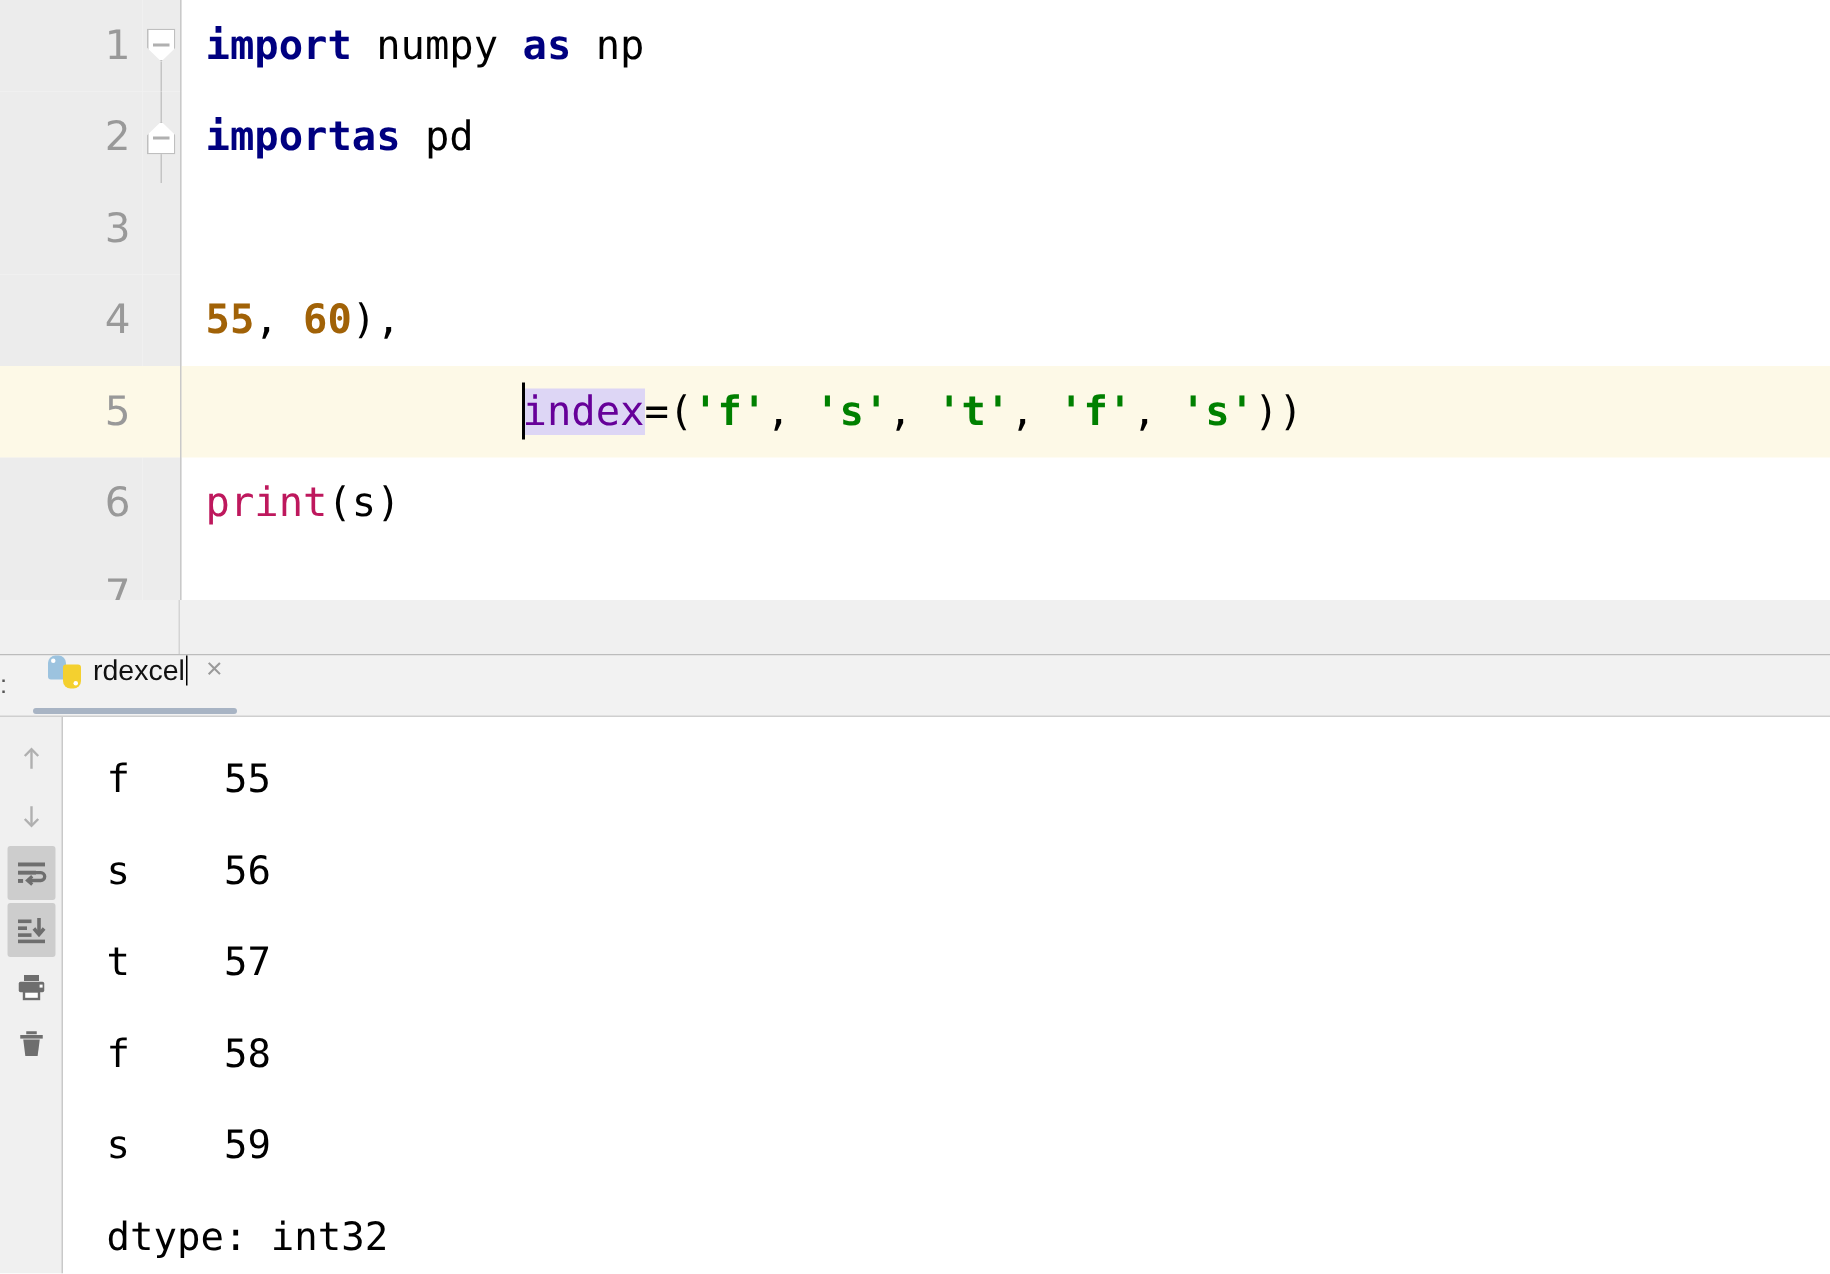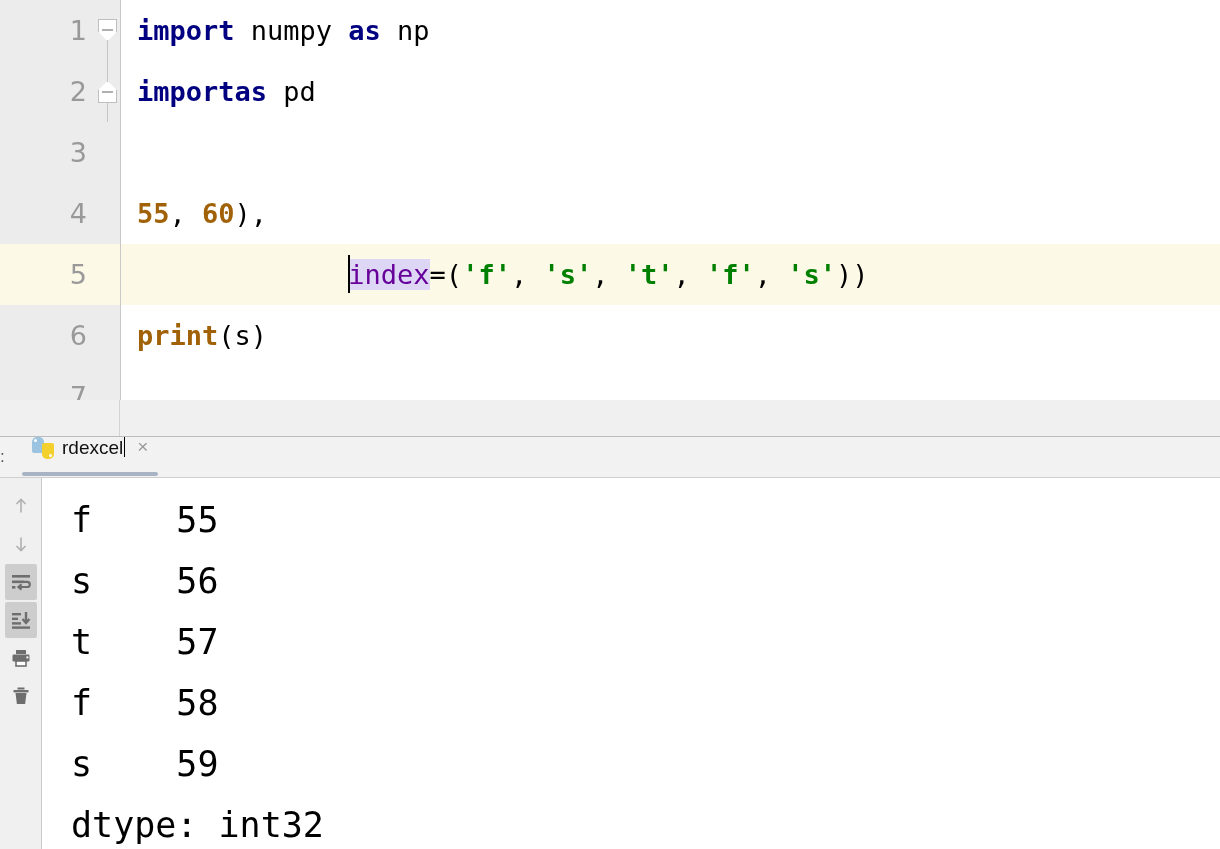--- a/index.html
+++ b/index.html
@@ -83,21 +83,21 @@
     padding-left: 16px;
     box-sizing: border-box;
     font-family: "DejaVu Sans Mono", monospace;
     font-size: 27px;
     letter-spacing: 0px;
     white-space: pre;
     color: #000000;
   }
   .kw       { color: #000080; font-weight: bold; }
   .plain    { color: #000000; }
-  .fnname   { color: #a16207; font-weight: bold; }
+  .fnname   { color: #be185d; }
   .num      { color: #a16207; font-weight: bold; }
   .str      { color: #008000; font-weight: bold; }
   .kwarg    { color: #660099; }
   .sel      { background: #ddd6f5; text-align: center; }
   .caret {
     display: inline-block;
     width: 2px;
     height: 38px;
     background: #000000;
     vertical-align: middle;
@@ -271,21 +271,21 @@
 
   #console-output {
     position: absolute;
     left: 43px; top: 0;
     right: 0; bottom: 0;
     background: #ffffff;
     padding-left: 28px;
     padding-top: 12px;
     box-sizing: border-box;
     font-family: "DejaVu Sans Mono", monospace;
-    font-size: 35px;
+    font-size: 26px;
     color: #000000;
     white-space: pre;
     line-height: 61px;
   }
 
   
   #watermark {
     position: absolute;
     right: 12px;
     bottom: 10px;

